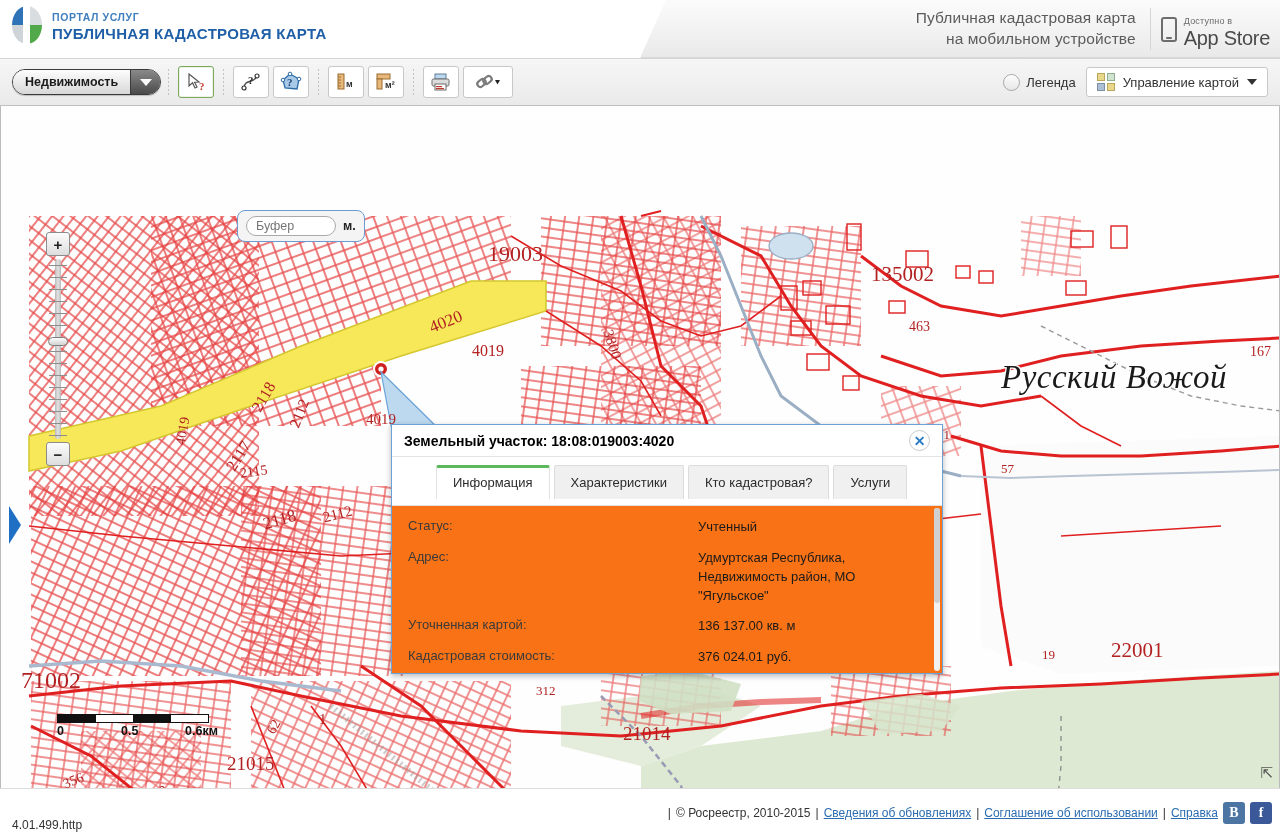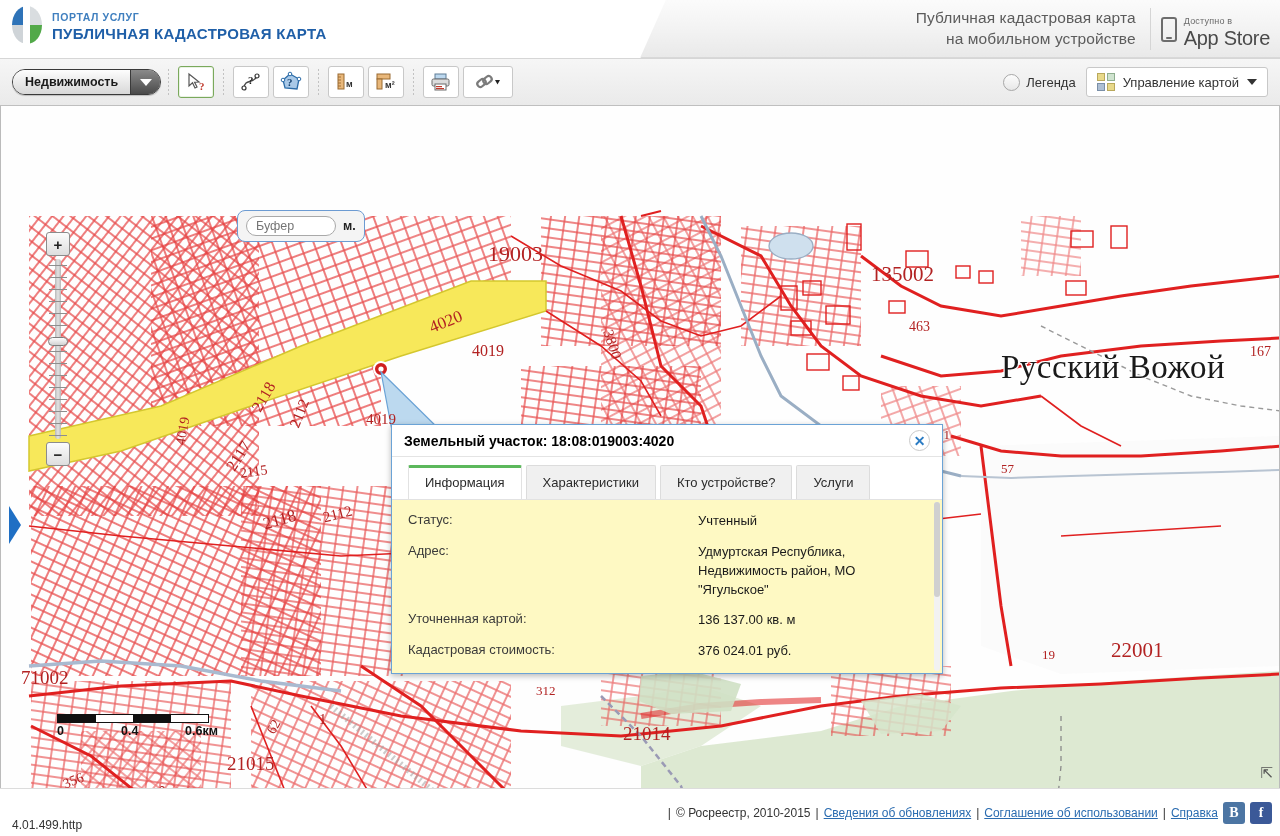--- a/index.html
+++ b/index.html
@@ -210,25 +210,25 @@
     display: flex; gap: 4px; padding: 8px 12px 0 16px; background: #fff;
   }
   .ptab {
     padding: 9px 16px 9px 16px; font-size: 13px; color: #2b2b2b;
     background: #f0f0f0; border: 1px solid #dcdcdc; border-bottom: none;
     border-radius: 2px 2px 0 0; cursor: pointer; white-space: nowrap;
   }
   .ptab.active {
     background: #fff; border-top: 3px solid #5cb85c; padding-top: 7px;
     border-left: 1px solid #e2e2e2; border-right: 1px solid #e2e2e2;
-    position: relative; z-index: 2; font-weight: normal;
+    position: relative; z-index: 2; font-weight: normal; margin-left: 28px;
   }
   .popup-body {
     flex: 1; overflow: hidden; position: relative;
-    border-top: 1px solid #e2e2e2; background: #fef9c3;
+    border-top: 1px solid #e2e2e2; background: #f97316; margin-top: 6px;
   }
   .popup-scroll { padding: 12px 20px 0 16px; }
   .prow { display: flex; margin-bottom: 12px; font-size: 13px; }
   .prow-label { width: 290px; color: #3a3a3a; flex-shrink: 0; }
   .prow-value { color: #1a1a1a; font-weight: normal; line-height: 1.45; }
   .popup-sbar {
     position: absolute; right: 2px; top: 2px; width: 6px; bottom: 2px;
     background: #f2f2f2; border-radius: 3px;
   }
   .popup-sthumb {
@@ -510,37 +510,37 @@
       <div class="map-label" style="left: 471px; top: 236px; font-size: 16px;">4019</div>
       <div class="map-label" style="left: 596px; top: 230px; font-size: 15px; transform: rotate(72deg);">3800</div>
       <div class="map-label" style="left: 365px; top: 305px; font-size: 15px;">4019</div>
       <div class="map-label" style="left: 168px; top: 317px; font-size: 14px; transform: rotate(-80deg);">4019</div>
       <div class="map-label" style="left: 247px; top: 282px; font-size: 16px; transform: rotate(-60deg);">2118</div>
       <div class="map-label" style="left: 222px; top: 341px; font-size: 16px; transform: rotate(-58deg);">2117</div>
       <div class="map-label" style="left: 239px; top: 358px; font-size: 14px; transform: rotate(-8deg);">2115</div>
       <div class="map-label" style="left: 284px; top: 299px; font-size: 15px; transform: rotate(-68deg);">2112</div>
       <div class="map-label" style="left: 262px; top: 404px; font-size: 17px; transform: rotate(-16deg);">2118</div>
       <div class="map-label" style="left: 322px; top: 400px; font-size: 15px; transform: rotate(-14deg);">2112</div>
-      <div class="map-label" style="left: 20px; top: 561px; font-size: 19px; text-align: center;">71002</div>
+      <div class="map-label" style="left: 20px; top: 561px; font-size: 24px; text-align: center;">71002</div>
       <div class="map-label" style="left: 226px; top: 647px; font-size: 19px;">21015</div>
       <div class="map-label" style="left: 592px; top: 617px; font-size: 19px; margin-left: 30px;">21014</div>
       <div class="map-label" style="left: 1110px; top: 532px; font-size: 21px;">22001</div>
       <div class="map-label" style="left: 1041px; top: 541px; font-size: 13px;">19</div>
       <div class="map-label" style="left: 930px; top: 321px; font-size: 13px;">711</div>
       <div class="map-label" style="left: 1000px; top: 355px; font-size: 13px;">57</div>
       <div class="map-label" style="left: 318px; top: 605px; font-size: 15px;">1</div>
       <div class="map-label" style="left: 266px; top: 613px; font-size: 14px; transform: rotate(-60deg);">62</div>
       <div class="map-label" style="left: 62px; top: 667px; font-size: 14px; transform: rotate(-22deg);">356</div>
       <div class="map-label" style="left: 105px; top: 686px; font-size: 14px; transform: rotate(-62deg);">424</div>
       <div class="map-label" style="left: 155px; top: 679px; font-size: 14px; transform: rotate(-62deg);">58</div>
       <div class="map-label" style="left: 182px; top: 683px; font-size: 13px; transform: rotate(-62deg);">78</div>
       <div class="map-label" style="left: 535px; top: 577px; font-size: 13px;">312</div>
     </div>
 
-  <div class="place-label" style="left:1000px; top:243px;">Русский Вожой</div>
+  <div class="place-label" style="left:1000px; top:253px;font-style:italic;">Русский Вожой</div>
 
   <div class="river-label" style="left:1060px; top:695px;">Долгушка</div>
 
   <div class="side-tab">
     <svg width="12" height="38" viewBox="0 0 12 38">
       <path d="M0 0 L12 19 L0 38 Z" fill="#1f6fc4"></path>
     </svg>
   </div>
 
   <div class="zoomctl">
@@ -572,36 +572,36 @@
 
   <div class="scalebar">
     <div class="scalebar-bar">
       <span></span>
         <span></span>
         <span></span>
         <span></span>
     </div>
     <div class="scalebar-labels">
       <span style="left:0">0</span>
-      <span style="left:64px">0.4</span>
+      <span style="left:64px">0.5</span>
       <span style="left:128px">0.6км</span>
     </div>
   </div>
 
   <div class="map-corner">⇱</div>
 
   <div class="popup">
     <div class="popup-header">
       <span class="popup-title">Земельный участок: 18:08:019003:4020</span>
       <span class="popup-close">✕</span>
     </div>
     <div class="popup-tabs" id="popup-tabs">
         <div class="ptab active">Информация</div>
         <div class="ptab">Характеристики</div>
-        <div class="ptab">Кто устройстве?</div>
+        <div class="ptab">Кто кадастровая?</div>
         <div class="ptab">Услуги</div>
       </div>
     <div class="popup-body">
       <div class="popup-scroll" id="popup-rows">
           <div class="prow">
             <div class="prow-label">Статус:</div>
             <div class="prow-value">Учтенный</div>
           </div>
           <div class="prow">
             <div class="prow-label">Адрес:</div>

